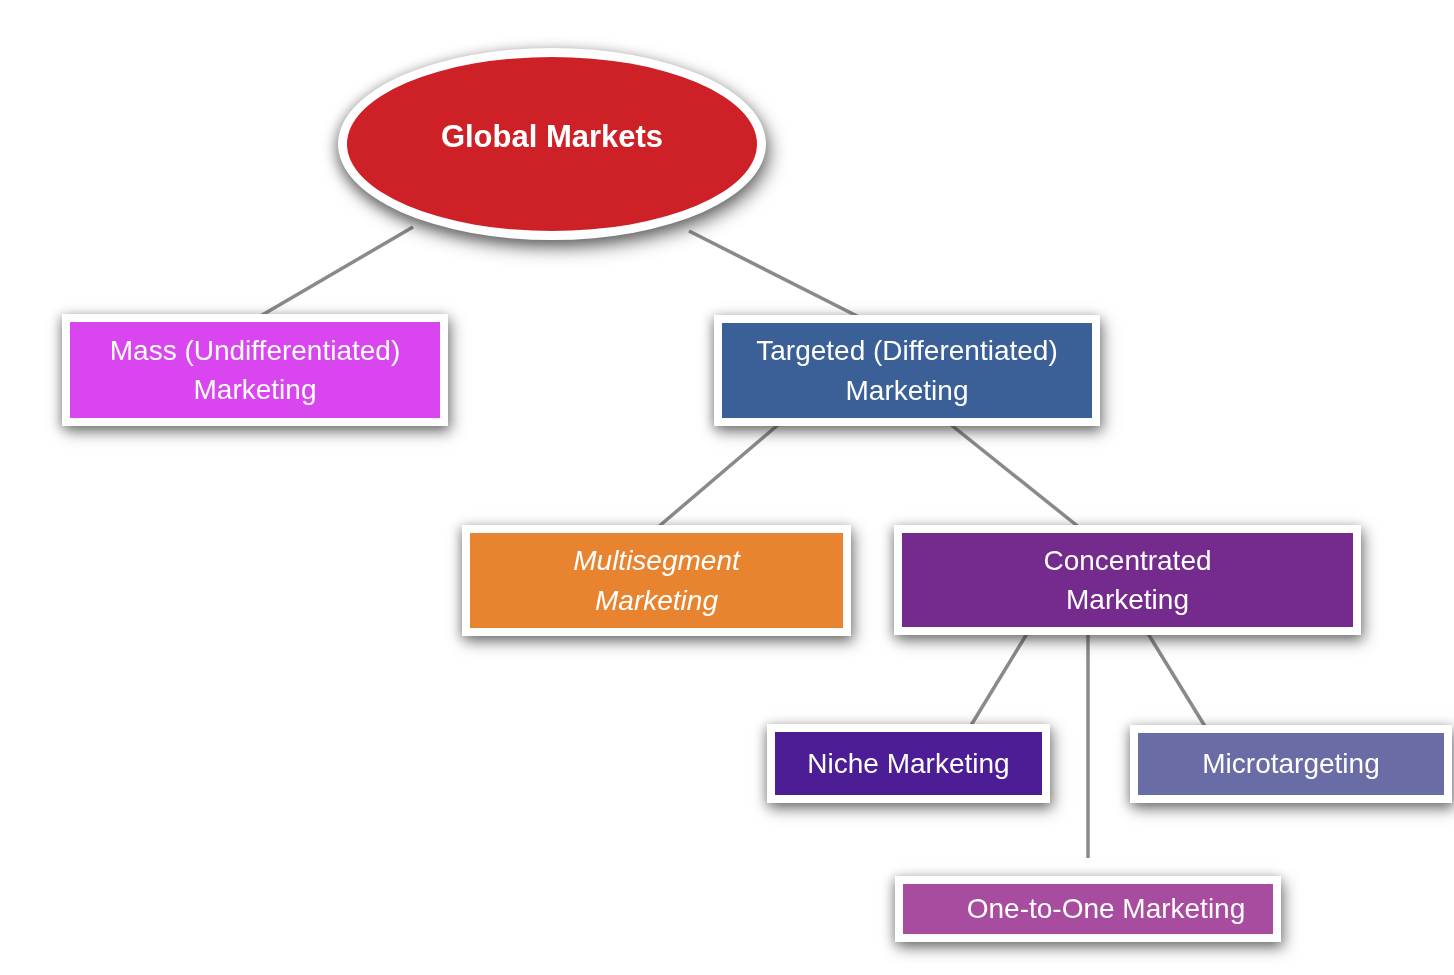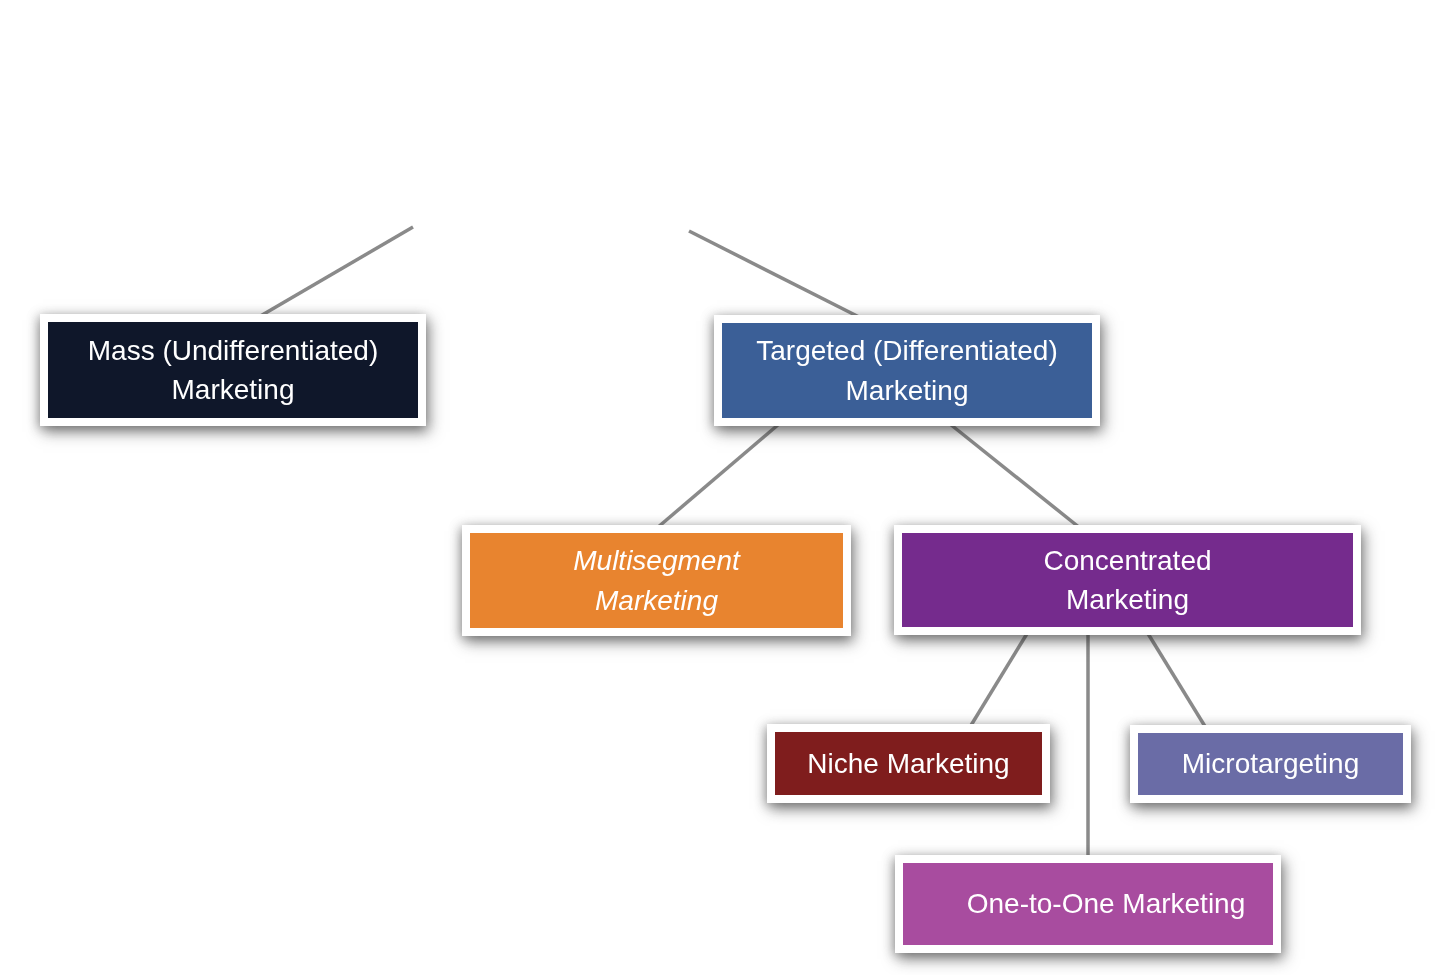--- a/index.html
+++ b/index.html
@@ -51,60 +51,63 @@
     font-size: 31px;
     margin-top: -14px;
   }
   
   #node-global        { left: 338px; top: 48px;  width: 428px; height: 192px; }
   #node-mass          { left: 40px;  top: 314px; width: 386px; height: 112px; }
   #node-targeted      { left: 679px; top: 315px; width: 386px; height: 111px; }
   #node-multisegment  { left: 462px; top: 525px; width: 389px; height: 111px; font-style: italic; }
   #node-concentrated  { left: 894px; top: 525px; width: 467px; height: 110px; }
   #node-niche         { left: 767px; top: 724px; width: 283px; height: 79px;  }
-  #node-microtargeting{ left: 1130px;top: 725px; width: 281px; height: 78px;  }
-  #node-onetoone      { left: 895px; top: 855px; width: 386px; height: 98px; padding-left: 36px;  }
+  #node-microtargeting{ left: 1130px;top: 725px; width: 322px; height: 78px;  }
+  #node-onetoone      { left: 895px; top: 876px; width: 386px; height: 66px; padding-left: 36px;  }
 </style>
 </head>
 <body>
 
 <div class="canvas">
 
   <svg class="edges" viewBox="0 0 1454 975" aria-hidden="true">
     <line x1="413" y1="227" x2="257" y2="318" stroke-width="3.5" stroke="#8a8a8a"></line>
     <line x1="689" y1="231" x2="861" y2="318" stroke-width="3.5" stroke="#8a8a8a"></line>
     <line x1="779" y1="424" x2="657" y2="528" stroke-width="3.5" stroke="#8a8a8a"></line>
     <line x1="950" y1="424" x2="1080" y2="528" stroke-width="3.5" stroke="#8a8a8a"></line>
     <line x1="1028" y1="632" x2="970" y2="727" stroke-width="3.5" stroke="#8a8a8a"></line>
     <line x1="1088" y1="632" x2="1088" y2="858" stroke-width="3.5" stroke="#8a8a8a"></line>
     <line x1="1147" y1="632" x2="1206" y2="728" stroke-width="3.5" stroke="#8a8a8a"></line>
   </svg>
 
+  <div class="node ellipse" id="node-global" style="background: rgb(206, 33, 39);">
+    <span class="node-label">Global Markets</span>
+  </div>
 
-  <div class="node" id="node-mass" style="background: #0f172a;">
+  <div class="node" id="node-mass" style="background: #d946ef; margin-left: 22px;">
     <span class="node-label">Mass (Undifferentiated)
 Marketing</span>
   </div>
 
   <div class="node" id="node-targeted" style="background: rgb(59, 95, 151); margin-left: 35px;">
     <span class="node-label">Targeted (Differentiated)
 Marketing</span>
   </div>
 
   <div class="node" id="node-multisegment" style="background: rgb(232, 132, 47);">
     <span class="node-label">Multisegment
 Marketing</span>
   </div>
 
   <div class="node" id="node-concentrated" style="background: rgb(117, 43, 141);">
     <span class="node-label">Concentrated
 Marketing</span>
   </div>
 
-  <div class="node" id="node-niche" style="background: #7f1d1d;">
+  <div class="node" id="node-niche" style="background: #4c1d95;">
     <span class="node-label">Niche Marketing</span>
   </div>
 
   <div class="node" id="node-microtargeting" style="background: rgb(106, 108, 166);">
     <span class="node-label">Microtargeting</span>
   </div>
 
   <div class="node" id="node-onetoone" style="background: rgb(168, 76, 159);">
     <span class="node-label">One-to-One Marketing</span>
   </div>

